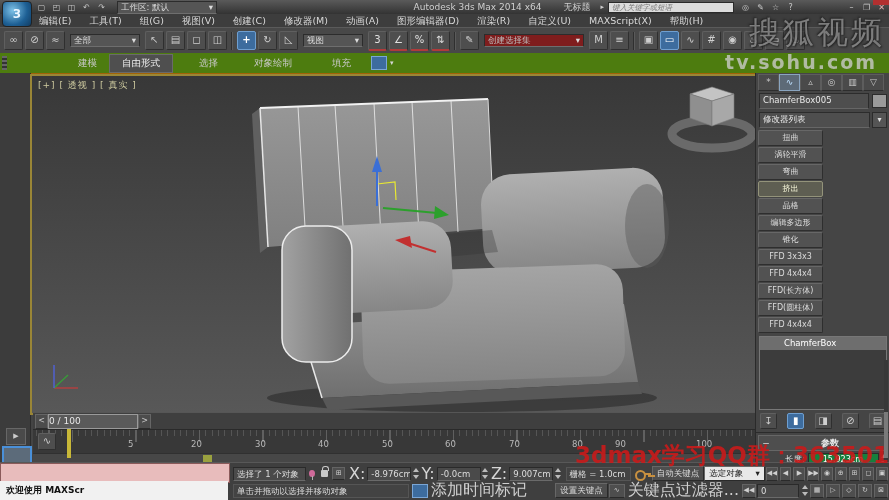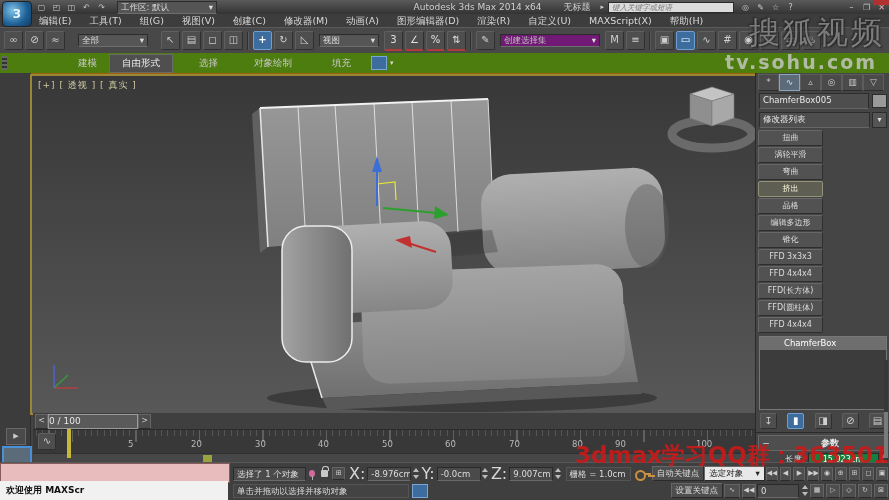--- a/index.html
+++ b/index.html
@@ -144,21 +144,21 @@
   <span class="menu-item">自定义(U)</span>
   <span class="menu-item">MAXScript(X)</span>
   <span class="menu-item">帮助(H)</span>
 </div>
 
 <div id="toolbar" class="abs flex">
   <div style="width:3px"></div>
   <span class="ticon">∞</span>
   <span class="ticon">⊘</span>
   <span class="ticon">≈</span>
-  <div class="ddown" style="width:62px;margin:0 12px">
+  <div class="ddown" style="width:62px;margin:0 4px">
     <span style="flex:1">全部</span>
     <span>▾</span>
   </div>
   <span class="ticon">↖</span>
   <span class="ticon">▤</span>
   <span class="ticon">◻</span>
   <span class="ticon">◫</span>
   <div class="sep"></div>
   <span class="ticon hl" style="font-weight:bold">+</span>
   <span class="ticon">↻</span>
@@ -166,21 +166,21 @@
   <div class="ddown" style="width:52px;margin:0 4px">
     <span style="flex:1">视图</span>
     <span>▾</span>
   </div>
   <span class="ticon red">3</span>
   <span class="ticon red">∠</span>
   <span class="ticon red">%</span>
   <span class="ticon red">⇅</span>
   <div class="sep"></div>
   <span class="ticon">✎</span>
-  <div class="ddown" style="width:92px;margin:8px 4px;background:#701a75">
+  <div class="ddown" style="width:92px;margin:8px 4px;background:#7f1d1d">
     <span style="flex:1;color:#bdbdbd">创建选择集</span>
     <span>▾</span>
   </div>
   <span class="ticon">M</span>
   <span class="ticon">≡</span>
   <div class="sep"></div>
   <span class="ticon">▣</span>
   <span class="ticon hl">▭</span>
   <span class="ticon">∿</span>
   <span class="ticon">#</span>
@@ -422,23 +422,25 @@
   <span class="navbtn">◉</span>
   <span class="navbtn">⊕</span>
   <span class="navbtn">⊞</span>
   <span class="navbtn">◻</span>
   <span class="navbtn">▣</span>
 </div>
 
 <div class="abs flex" style="left:233px;top:483px;width:656px;height:15px">
   <div class="sfield" style="width:168px;background:#434343;border-color:#555">单击并拖动以选择并移动对象</div>
   <span class="bluetag" style="margin:0 3px"></span>
+  <span style="color:#cfcfcf;white-space:nowrap">添加时间标记</span>
   <div style="flex:1"></div>
   <div class="sbtn">设置关键点</div>
   <span class="navbtn" style="width:14px">∿</span>
+  <span style="color:#cfcfcf;white-space:nowrap;margin:0 2px">关键点过滤器...</span>
   <span class="navbtn">◀◀</span>
   <div class="sfield" style="width:34px">0</div>
   <span class="spin">
       <i class="up"></i>
       <i class="dn"></i>
     </span>
   <span class="navbtn">▦</span>
   <span class="navbtn">▷</span>
   <span class="navbtn">◇</span>
   <span class="navbtn">↻</span>

